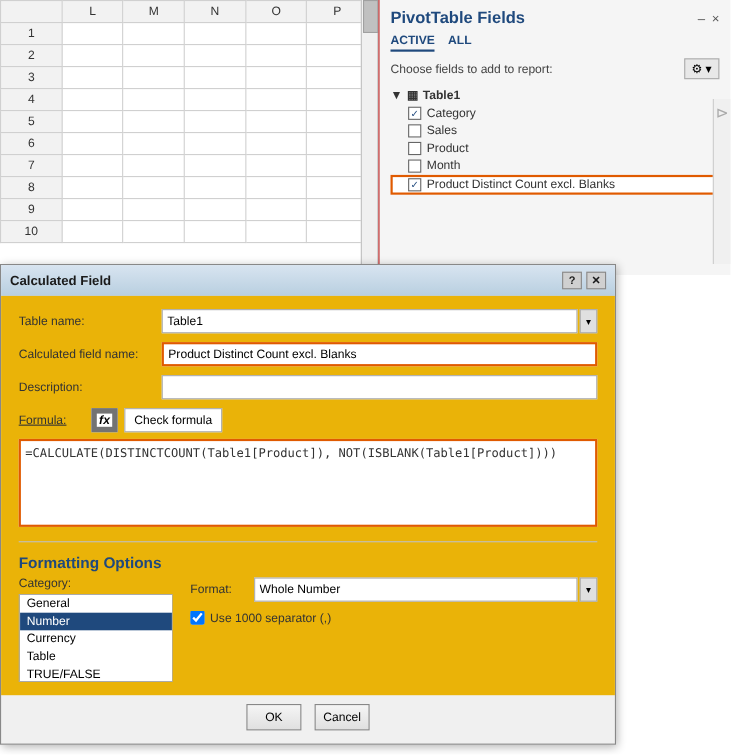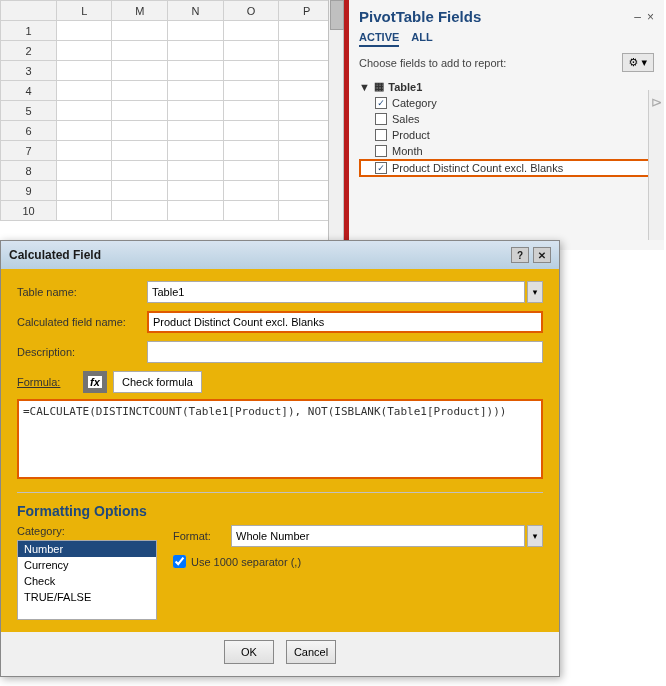--- a/index.html
+++ b/index.html
@@ -66,21 +66,21 @@
       border: 1px solid #a0a0a0;
     }
 
     
     .pivot-panel {
       position: absolute;
       top: 0; left: 344px;
       width: 320px;
       height: 250px;
       background: #f5f5f5;
-      border-left: 5px solid #b91c1c;
+      border-left: 1px solid #b91c1c;
     }
     .pivot-header {
       display: flex;
       justify-content: space-between;
       align-items: center;
       padding: 8px 10px 4px 10px;
     }
     .pivot-title {
       font-size: 15px;
       font-weight: 600;
@@ -569,23 +569,24 @@
     <hr class="divider">
 
     
     <div class="formatting-title">Formatting Options</div>
 
     <div class="formatting-row">
 
       <div>
         <div class="category-label">Category:</div>
         <div class="category-list">
+          <div class="cat-item">General</div>
           <div class="cat-item selected">Number</div>
           <div class="cat-item">Currency</div>
-          <div class="cat-item">Check</div>
+          <div class="cat-item">Table</div>
           <div class="cat-item">TRUE/FALSE</div>
         </div>
       </div>
 
       <div class="format-col">
         <div class="format-row">
           <span class="format-label">Format:</span>
           <div class="format-dropdown-container">
             <input class="format-select" style="border: 1px solid rgb(170, 170, 170); height: 22px; font-size: 11px; padding: 0px 4px;" id="fmtInput" value="Whole Number">
             <div class="dropdown-arrow">▾</div>

